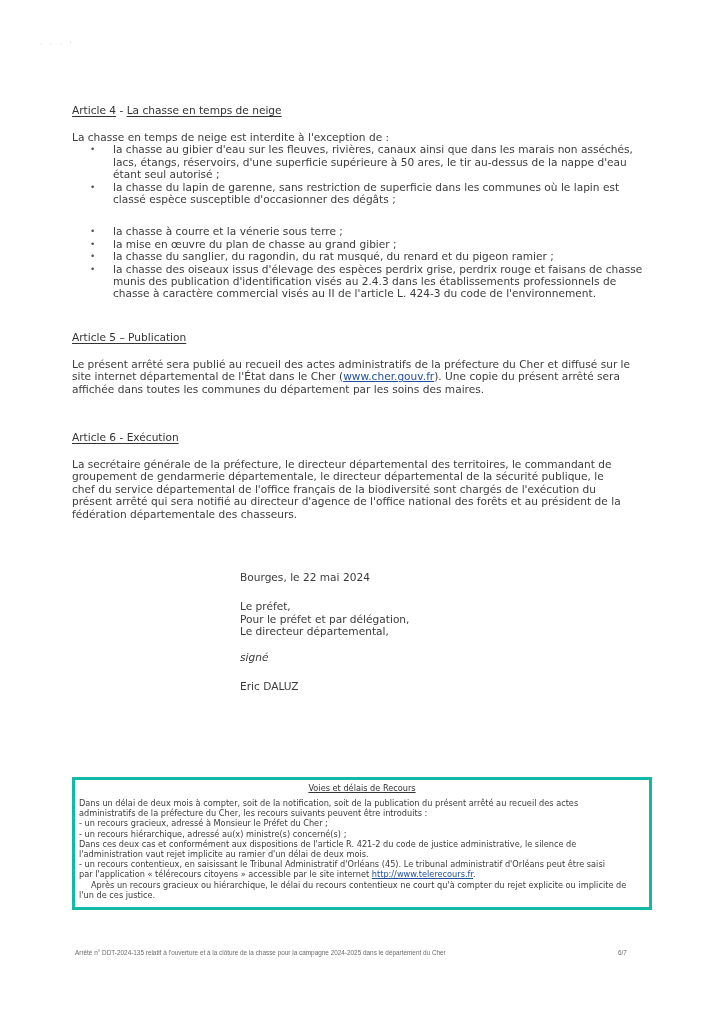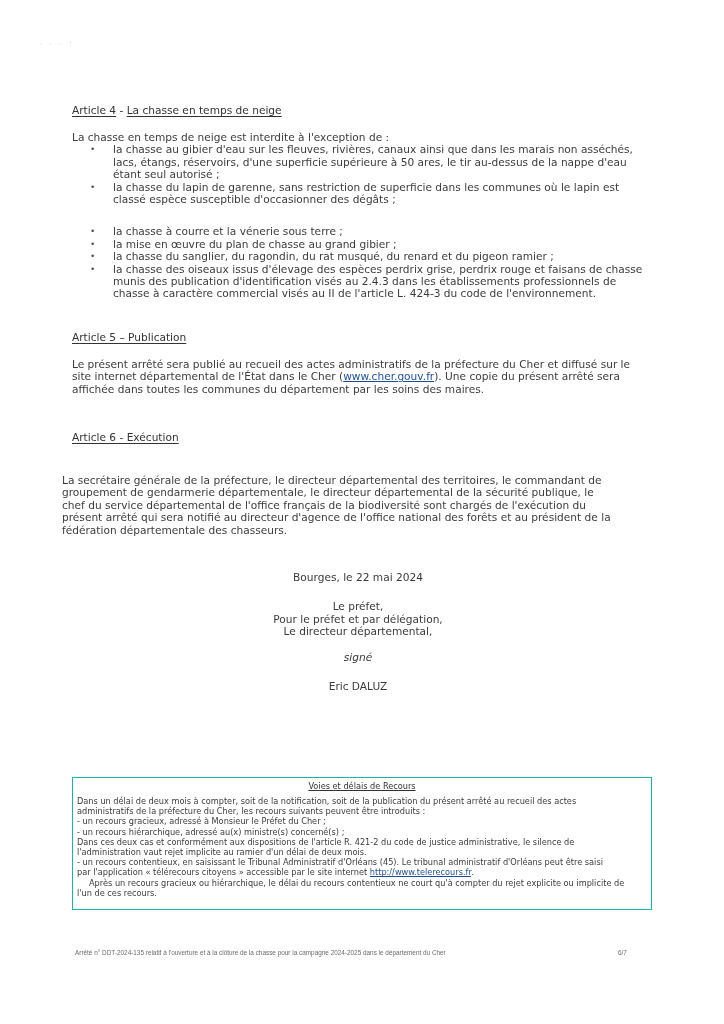--- a/index.html
+++ b/index.html
@@ -9,23 +9,23 @@
   .specks { position:absolute; left:40px; top:40px; font-size:6px; color:#bbb; letter-spacing:3px; }
   .abs { position:absolute; }
   .heading { font-size:10.6px; color:#333; }
   .heading u { text-decoration:underline; text-underline-offset:2px; }
   .body { font-size:10.6px; line-height:12.4px; color:#3c3c3c; }
   .line { white-space:nowrap; }
   .bullet-list { list-style:none; margin:0; padding:0; }
   .bullet-list li { position:relative; padding-left:41px; }
   .bullet-list li .dot { position:absolute; left:18px; top:0; font-size:9px; color:#555; }
   a.link { color:#1e4e9a; text-decoration:underline; }
-  .sig { position:absolute; left:232px; width:252px; text-align:center; font-size:10.6px; color:#3a3a3a; line-height:12.6px; }
+  .sig { position:absolute; left:240px; width:252px; text-align:left; font-size:10.6px; color:#3a3a3a; line-height:12.6px; }
   .box { position:absolute; left:72px; top:777px; width:580px; height:133px;
-         border:1px solid #14b8a6; box-sizing:border-box; }
+         border:3px solid #14b8a6; box-sizing:border-box; }
   .box-title { position:absolute; left:0; width:100%; top:3px; text-align:center;
                font-size:8.2px; color:#333; }
   .box-title span { text-decoration:underline; }
   .box-body { position:absolute; left:4px; right:4px; top:18px; font-size:8.2px; line-height:10.2px; color:#3c3c3c; }
   .footer { position:absolute; top:949px; font-family:"Liberation Sans", sans-serif; font-size:6.4px; color:#6b6b6b; }
 </style>
 </head>
 <body>
 
 <div class="page">
@@ -76,21 +76,21 @@
   </div>
   <div class="abs body" style="left:72px; top:358px; width:580px;">
     <div class="line" style="display: block;">Le présent arrêté sera publié au recueil des actes administratifs de la préfecture du Cher et diffusé sur le</div>
     <div class="line" style="display: block;"><span>site internet départemental de l'État dans le Cher (</span><a class="link">www.cher.gouv.fr</a><span>). Une copie du présent arrêté sera</span></div>
     <div class="line" style="display: block;">affichée dans toutes les communes du département par les soins des maires.</div>
   </div>
 
   <div class="abs heading" style="left:72px; top:431px;">
     <u>Article 6 - Exécution</u>
   </div>
-  <div class="abs body" style="left:62px; top:458px; width:580px;margin-top:16px;" id="a6-body">
+  <div class="abs body" style="left:72px; top:458px; width:580px;" id="a6-body">
       <div class="line" style="display: block;">La secrétaire générale de la préfecture, le directeur départemental des territoires, le commandant de</div>
       <div class="line" style="display: block;">groupement de gendarmerie départementale, le directeur départemental de la sécurité publique, le</div>
       <div class="line" style="display: block;">chef du service départemental de l'office français de la biodiversité sont chargés de l'exécution du</div>
       <div class="line" style="display: block;">présent arrêté qui sera notifié au directeur d'agence de l'office national des forêts et au président de la</div>
       <div class="line" style="display: block;">fédération départementale des chasseurs.</div>
     </div>
 
   <div class="sig" style="top:571px;">Bourges, le 22 mai 2024</div>
   <div class="sig" style="top:600px;">
     <div>Le préfet,</div>
@@ -105,19 +105,19 @@
     <div class="box-body" id="recours-body">
         <div class="line" style="display: block;">Dans un délai de deux mois à compter, soit de la notification, soit de la publication du présent arrêté au recueil des actes</div>
         <div class="line" style="display: block;">administratifs de la préfecture du Cher, les recours suivants peuvent être introduits :</div>
         <div class="line" style="display: block;">- un recours gracieux, adressé à Monsieur le Préfet du Cher ;</div>
         <div class="line" style="display: block;">- un recours hiérarchique, adressé au(x) ministre(s) concerné(s) ;</div>
         <div class="line" style="display: block;">Dans ces deux cas et conformément aux dispositions de l'article R. 421-2 du code de justice administrative, le silence de</div>
         <div class="line" style="display: block;">l'administration vaut rejet implicite au ramier d'un délai de deux mois.</div>
         <div class="line" style="display: block;">- un recours contentieux, en saisissant le Tribunal Administratif d'Orléans (45). Le tribunal administratif d'Orléans peut être saisi</div>
         <div class="line" style="display: block;"><span>par l'application « télérecours citoyens » accessible par le site internet </span><a class="link">http://www.telerecours.fr</a><span>.</span></div>
         <div class="line" style="display: block; margin-left: 12px;">Après un recours gracieux ou hiérarchique, le délai du recours contentieux ne court qu'à compter du rejet explicite ou implicite de</div>
-        <div class="line" style="display: block;">l'un de ces recours.</div>
+        <div class="line" style="display: block;">l'un de ces justice.</div>
       </div>
   </div>
 
   <div class="footer" style="left:75px;">Arrêté n° DDT-2024-135 relatif à l'ouverture et à la clôture de la chasse pour la campagne 2024-2025 dans le département du Cher</div>
   <div class="footer" style="left:618px;">6/7</div>
 </div>
 
 </body></html>

